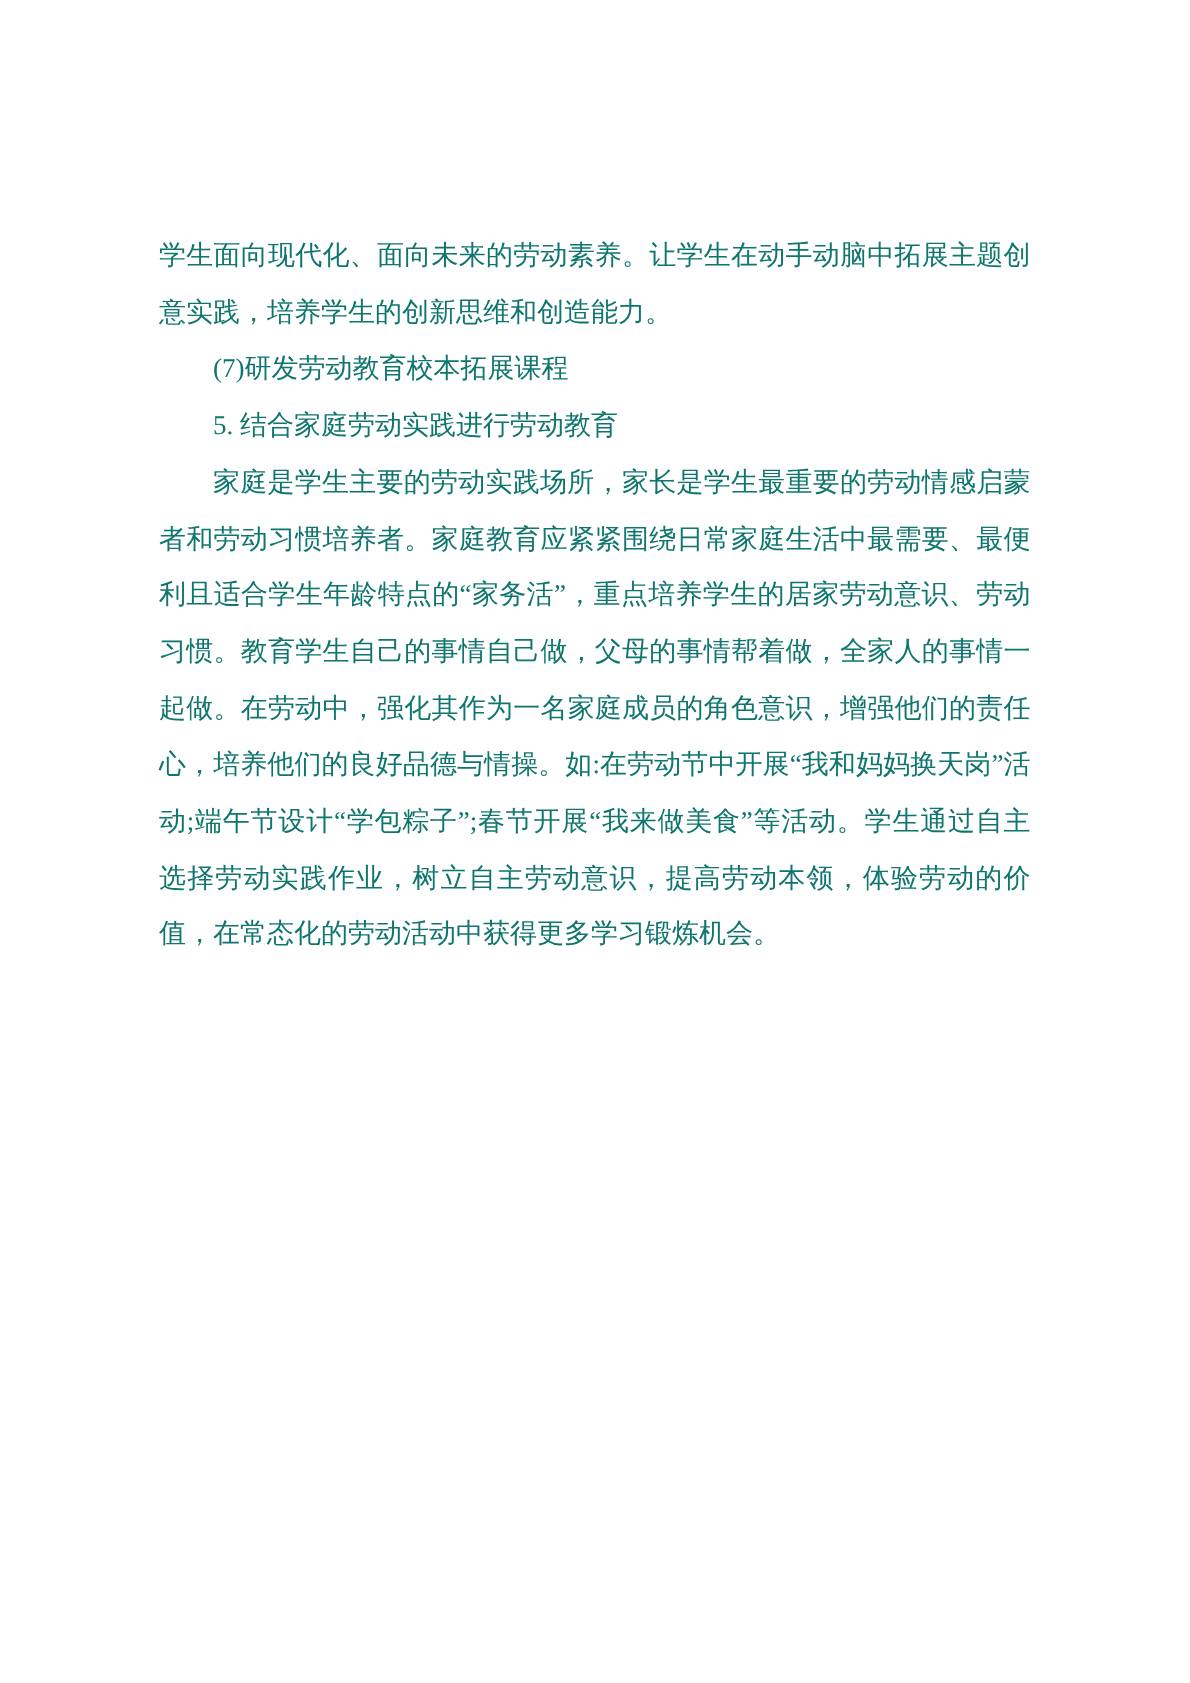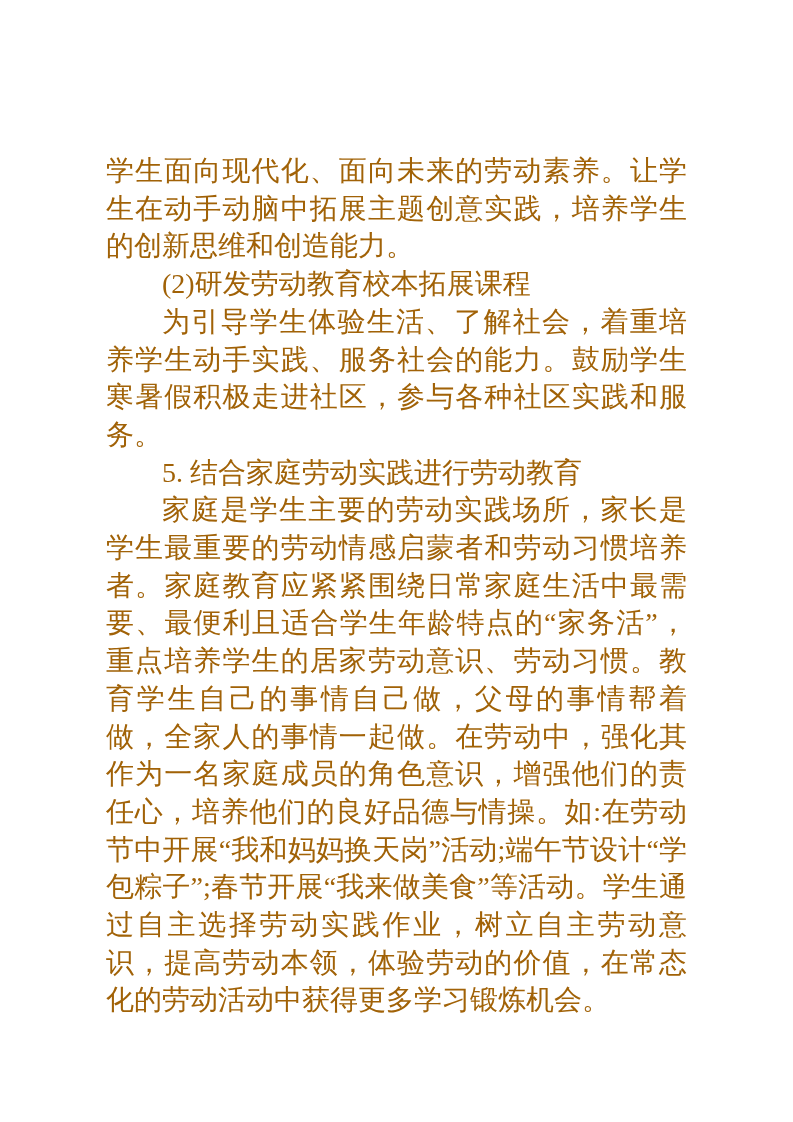--- a/index.html
+++ b/index.html
@@ -17,38 +17,37 @@
     width: 793px;
     height: 1122px;
     background: #ffffff;
     overflow: hidden;
   }
   .content {
     position: absolute;
     left: 106px;
     top: 152px;
     width: 581px;
-    color: #a16207;
-    font-size: 28px;
+    color: #0f766e;
+    font-size: 18px;
     line-height: 37.7px;
     text-align: justify;
     text-justify: inter-ideograph;
   }
   .para {
     margin: 0;
     padding: 0;
   }
   .para.indent {
     text-indent: 2em;
   }
 </style>
 </head>
 <body>
 
 <div class="page">
   <div class="content">
     <p class="para">学生面向现代化、面向未来的劳动素养。让学生在动手动脑中拓展主题创意实践，培养学生的创新思维和创造能力。</p>
-    <p class="para indent">(2)研发劳动教育校本拓展课程</p>
-    <p class="para indent">为引导学生体验生活、了解社会，着重培养学生动手实践、服务社会的能力。鼓励学生寒暑假积极走进社区，参与各种社区实践和服务。</p>
+    <p class="para indent">(7)研发劳动教育校本拓展课程</p>
     <p class="para indent">5. 结合家庭劳动实践进行劳动教育</p>
     <p class="para indent">家庭是学生主要的劳动实践场所，家长是学生最重要的劳动情感启蒙者和劳动习惯培养者。家庭教育应紧紧围绕日常家庭生活中最需要、最便利且适合学生年龄特点的“家务活”，重点培养学生的居家劳动意识、劳动习惯。教育学生自己的事情自己做，父母的事情帮着做，全家人的事情一起做。在劳动中，强化其作为一名家庭成员的角色意识，增强他们的责任心，培养他们的良好品德与情操。如:在劳动节中开展“我和妈妈换天岗”活动;端午节设计“学包粽子”;春节开展“我来做美食”等活动。学生通过自主选择劳动实践作业，树立自主劳动意识，提高劳动本领，体验劳动的价值，在常态化的劳动活动中获得更多学习锻炼机会。</p>
   </div>
 </div>
 
 </body></html>

